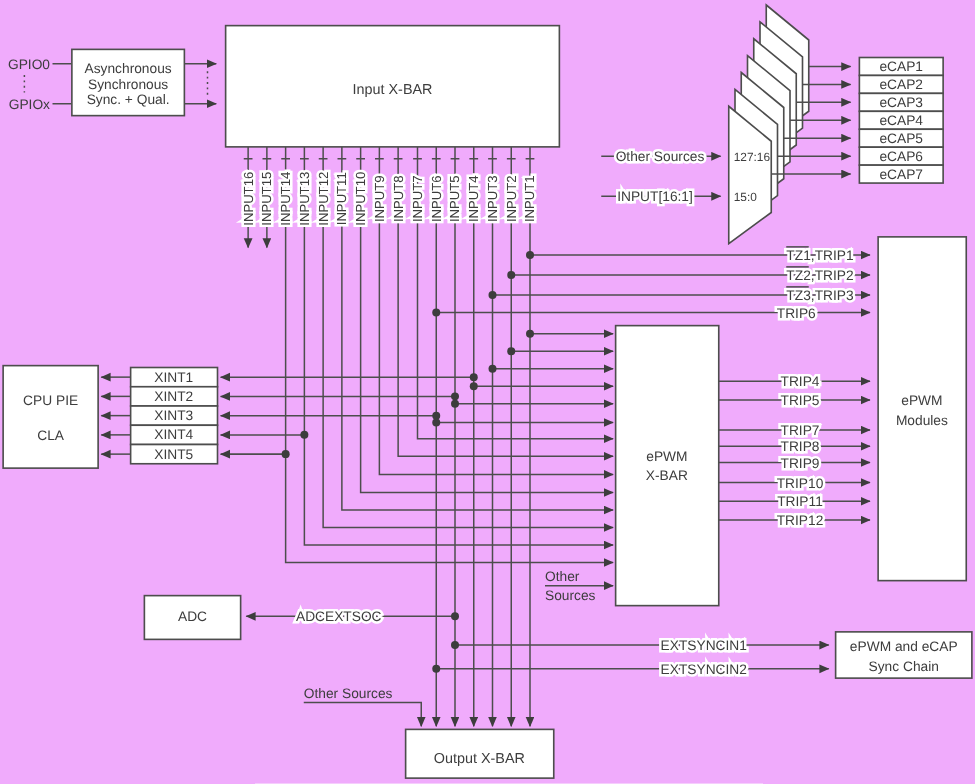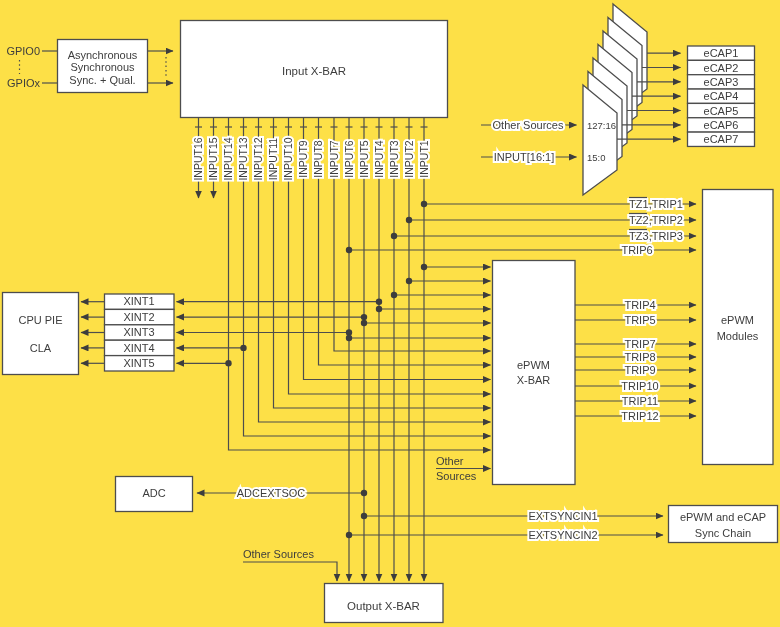--- a/index.html
+++ b/index.html
@@ -1,16 +1,16 @@
 <!DOCTYPE html>
 <html><head>
 <meta charset="utf-8">
 <style>
   html,body{margin:0;padding:0;background:#fff;}
-  .stage{width:780px;height:627px;position:relative;background:#fde047;}
+  .stage{width:780px;height:627px;position:relative;background:#f0abfc;}
   text{font-family:"Liberation Sans","DejaVu Sans",sans-serif;fill:#3d3d3d;}
   .f11{font-size:11px;}
   .f10{font-size:10.5px;}
   .f9{font-size:9.5px;}
   .f12{font-size:11.5px;}
   .mid{text-anchor:middle;}
   .end{text-anchor:end;}
   .halo{stroke:#ffffff;stroke-width:4px;paint-order:stroke;}
   .ln{stroke:#4d4d4d;stroke-width:1.2;fill:none;}
   .bx{stroke:#4d4d4d;stroke-width:1.3;fill:#ffffff;}

